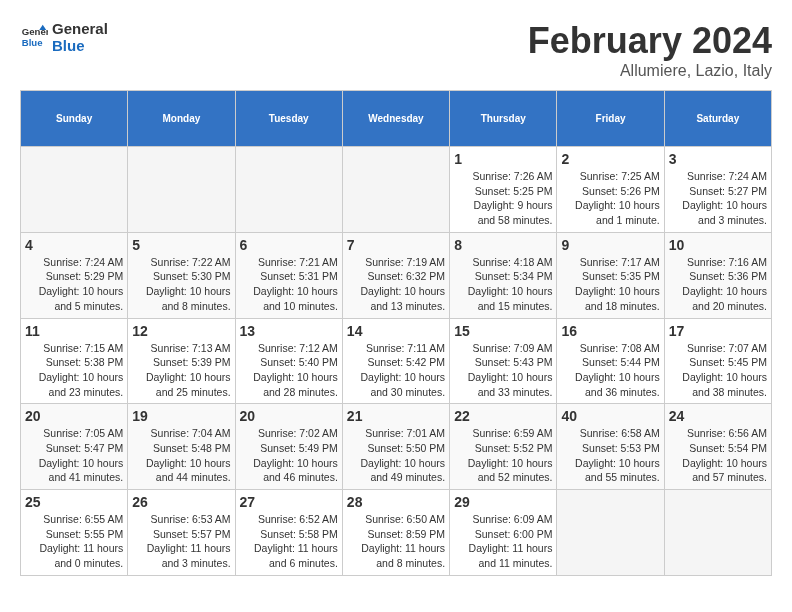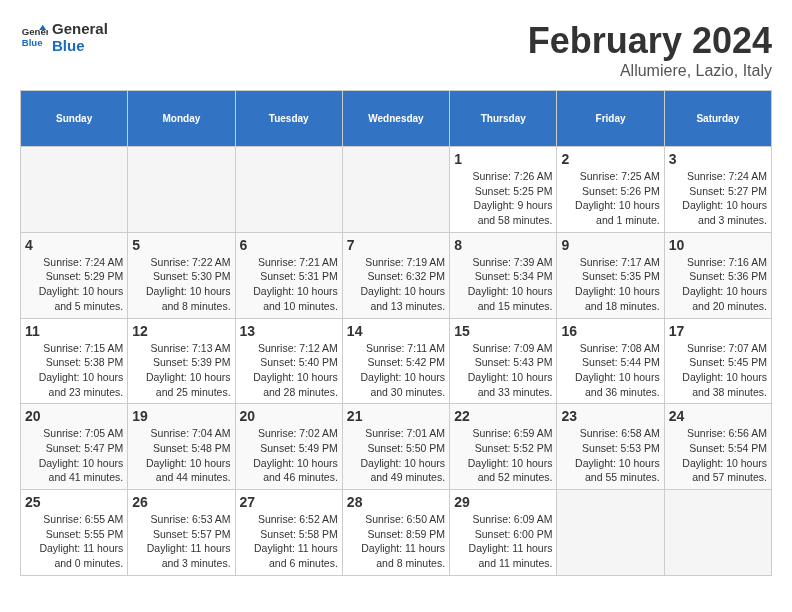--- a/index.html
+++ b/index.html
@@ -151,21 +151,21 @@
 Daylight: 10 hours and 10 minutes.</div>
         </td>
         <td>
           <span class="day-number">7</span>
           <div class="day-info">Sunrise: 7:19 AM
 Sunset: 6:32 PM
 Daylight: 10 hours and 13 minutes.</div>
         </td>
         <td>
           <span class="day-number">8</span>
-          <div class="day-info">Sunrise: 7:39 AM
+          <div class="day-info">Sunrise: 4:18 AM
 Sunset: 5:34 PM
 Daylight: 10 hours and 15 minutes.</div>
         </td>
         <td>
           <span class="day-number">9</span>
           <div class="day-info">Sunrise: 7:17 AM
 Sunset: 5:35 PM
 Daylight: 10 hours and 18 minutes.</div>
         </td>
         <td>
@@ -244,21 +244,21 @@
 Sunset: 5:50 PM
 Daylight: 10 hours and 49 minutes.</div>
         </td>
         <td>
           <span class="day-number">22</span>
           <div class="day-info">Sunrise: 6:59 AM
 Sunset: 5:52 PM
 Daylight: 10 hours and 52 minutes.</div>
         </td>
         <td>
-          <span class="day-number">23</span>
+          <span class="day-number">40</span>
           <div class="day-info">Sunrise: 6:58 AM
 Sunset: 5:53 PM
 Daylight: 10 hours and 55 minutes.</div>
         </td>
         <td>
           <span class="day-number">24</span>
           <div class="day-info">Sunrise: 6:56 AM
 Sunset: 5:54 PM
 Daylight: 10 hours and 57 minutes.</div>
         </td>

